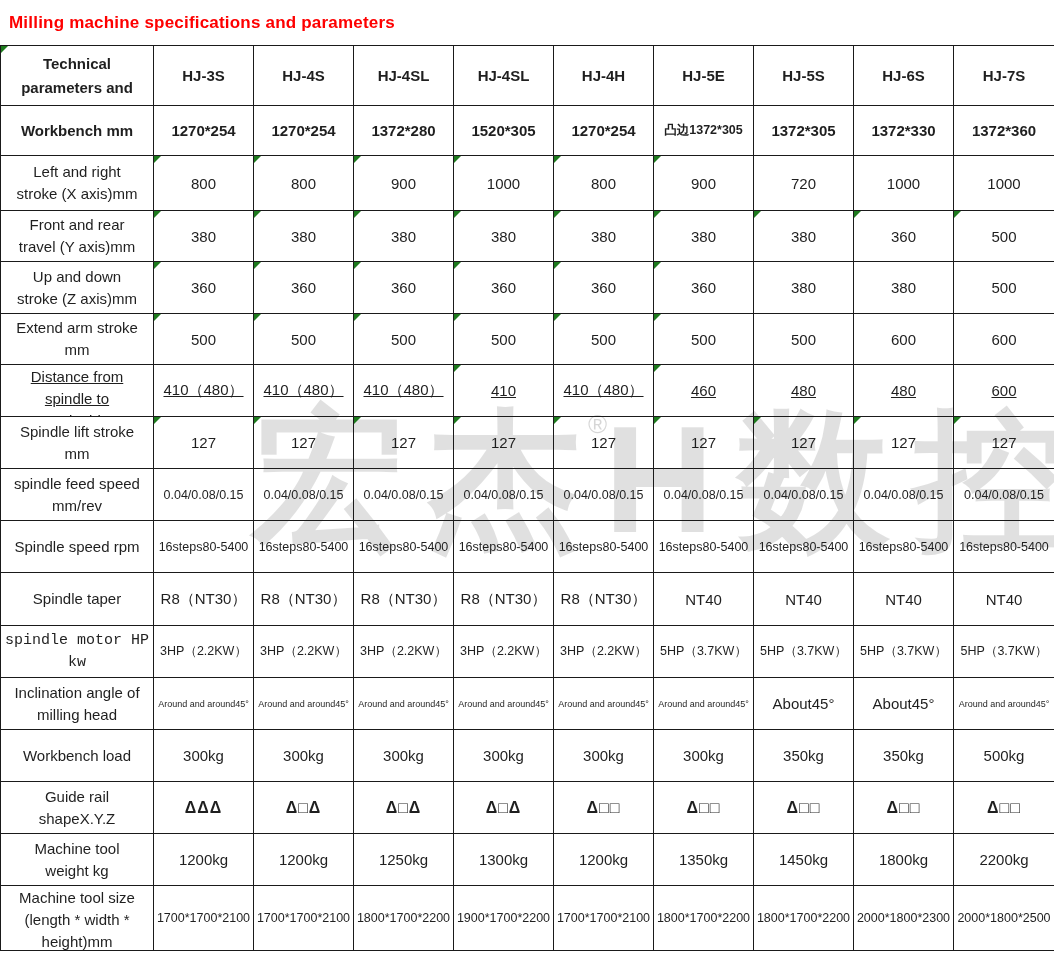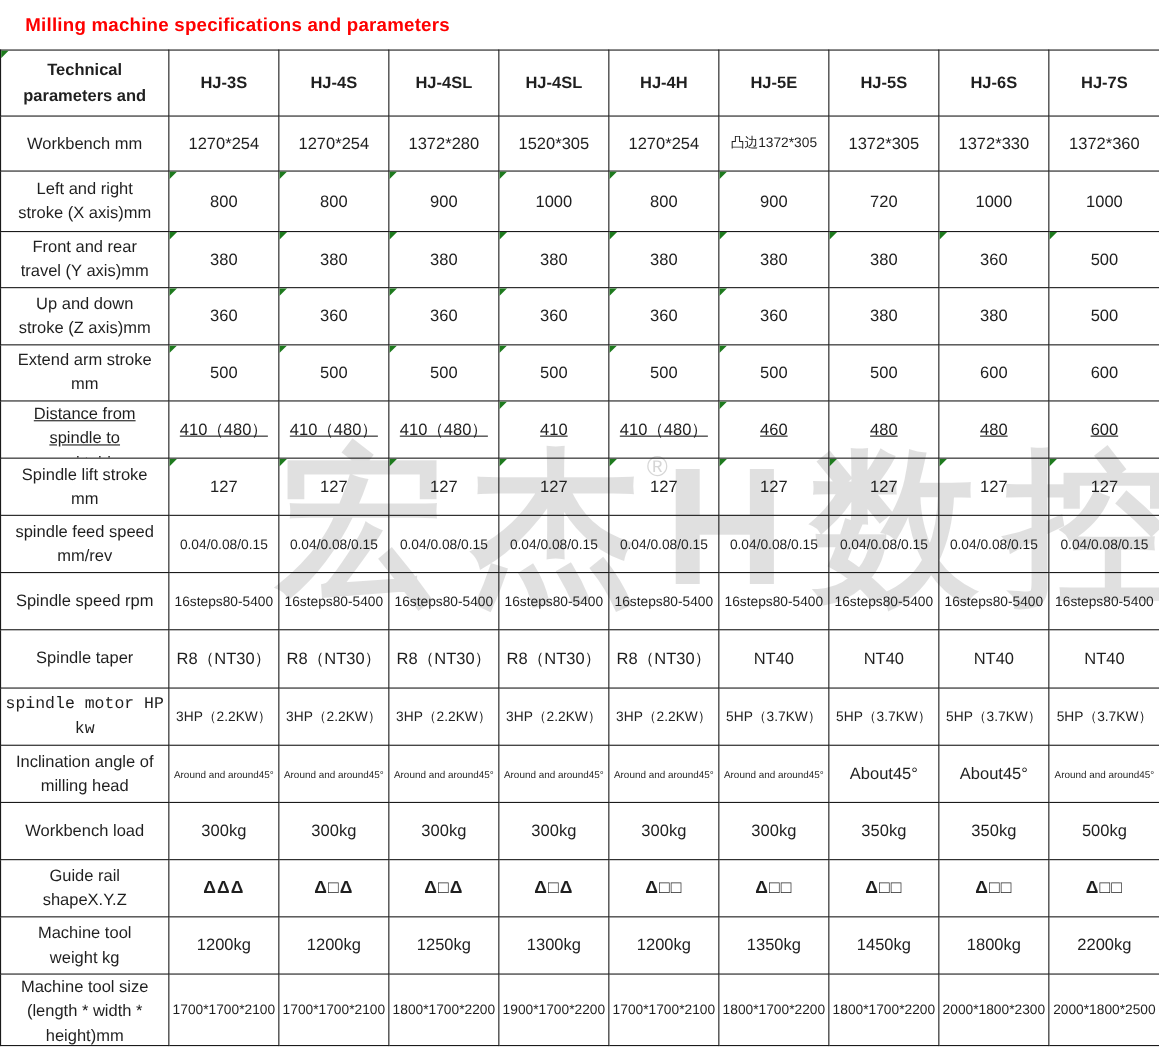--- a/index.html
+++ b/index.html
@@ -2,21 +2,21 @@
 <html><head>
 <meta charset="utf-8">
 <style>
   html,body{margin:0;padding:0;background:#ffffff;}
   body{
     width:1054px;height:955px;overflow:hidden;
     font-family:"Liberation Sans","DejaVu Sans",sans-serif;
     color:#1f1f1f;position:relative;
   }
   .title-row{
-    height:45px;display:flex;align-items:center;padding-left:23px;box-sizing:border-box;
+    height:45px;display:flex;align-items:center;padding-left:9px;box-sizing:border-box;
   }
   .title-row span{
     font-size:17px;font-weight:bold;color:#fe0000;letter-spacing:0.2px;
   }
   .table-wrap{position:relative;}
   
   .watermark{
     position:absolute;left:252px;top:358px;z-index:0;
     font-size:152px;font-weight:bold;letter-spacing:24px;white-space:nowrap;
     color:rgba(0,0,0,0.12);pointer-events:none;user-select:none;line-height:1;
@@ -123,21 +123,21 @@
             <div class="box" style="height: 58px;">
               <span>HJ-6S</span>
             </div>
           </td>
           <td class="model">
             <div class="box" style="height: 58px;">
               <span>HJ-7S</span>
             </div>
           </td>
         </tr>
-        <tr style="height: 50px;">
+        <tr style="height: 50px; font-weight: bold;">
           <td class="param">
             <div class="box" style="height: 48px;"><span>Workbench mm</span></div>
           </td>
           <td class="data">
             <div class="box" style="height: 48px;">
               <span class="val-md">1270*254</span>
             </div>
           </td>
           <td class="data">
             <div class="box" style="height: 48px;">

